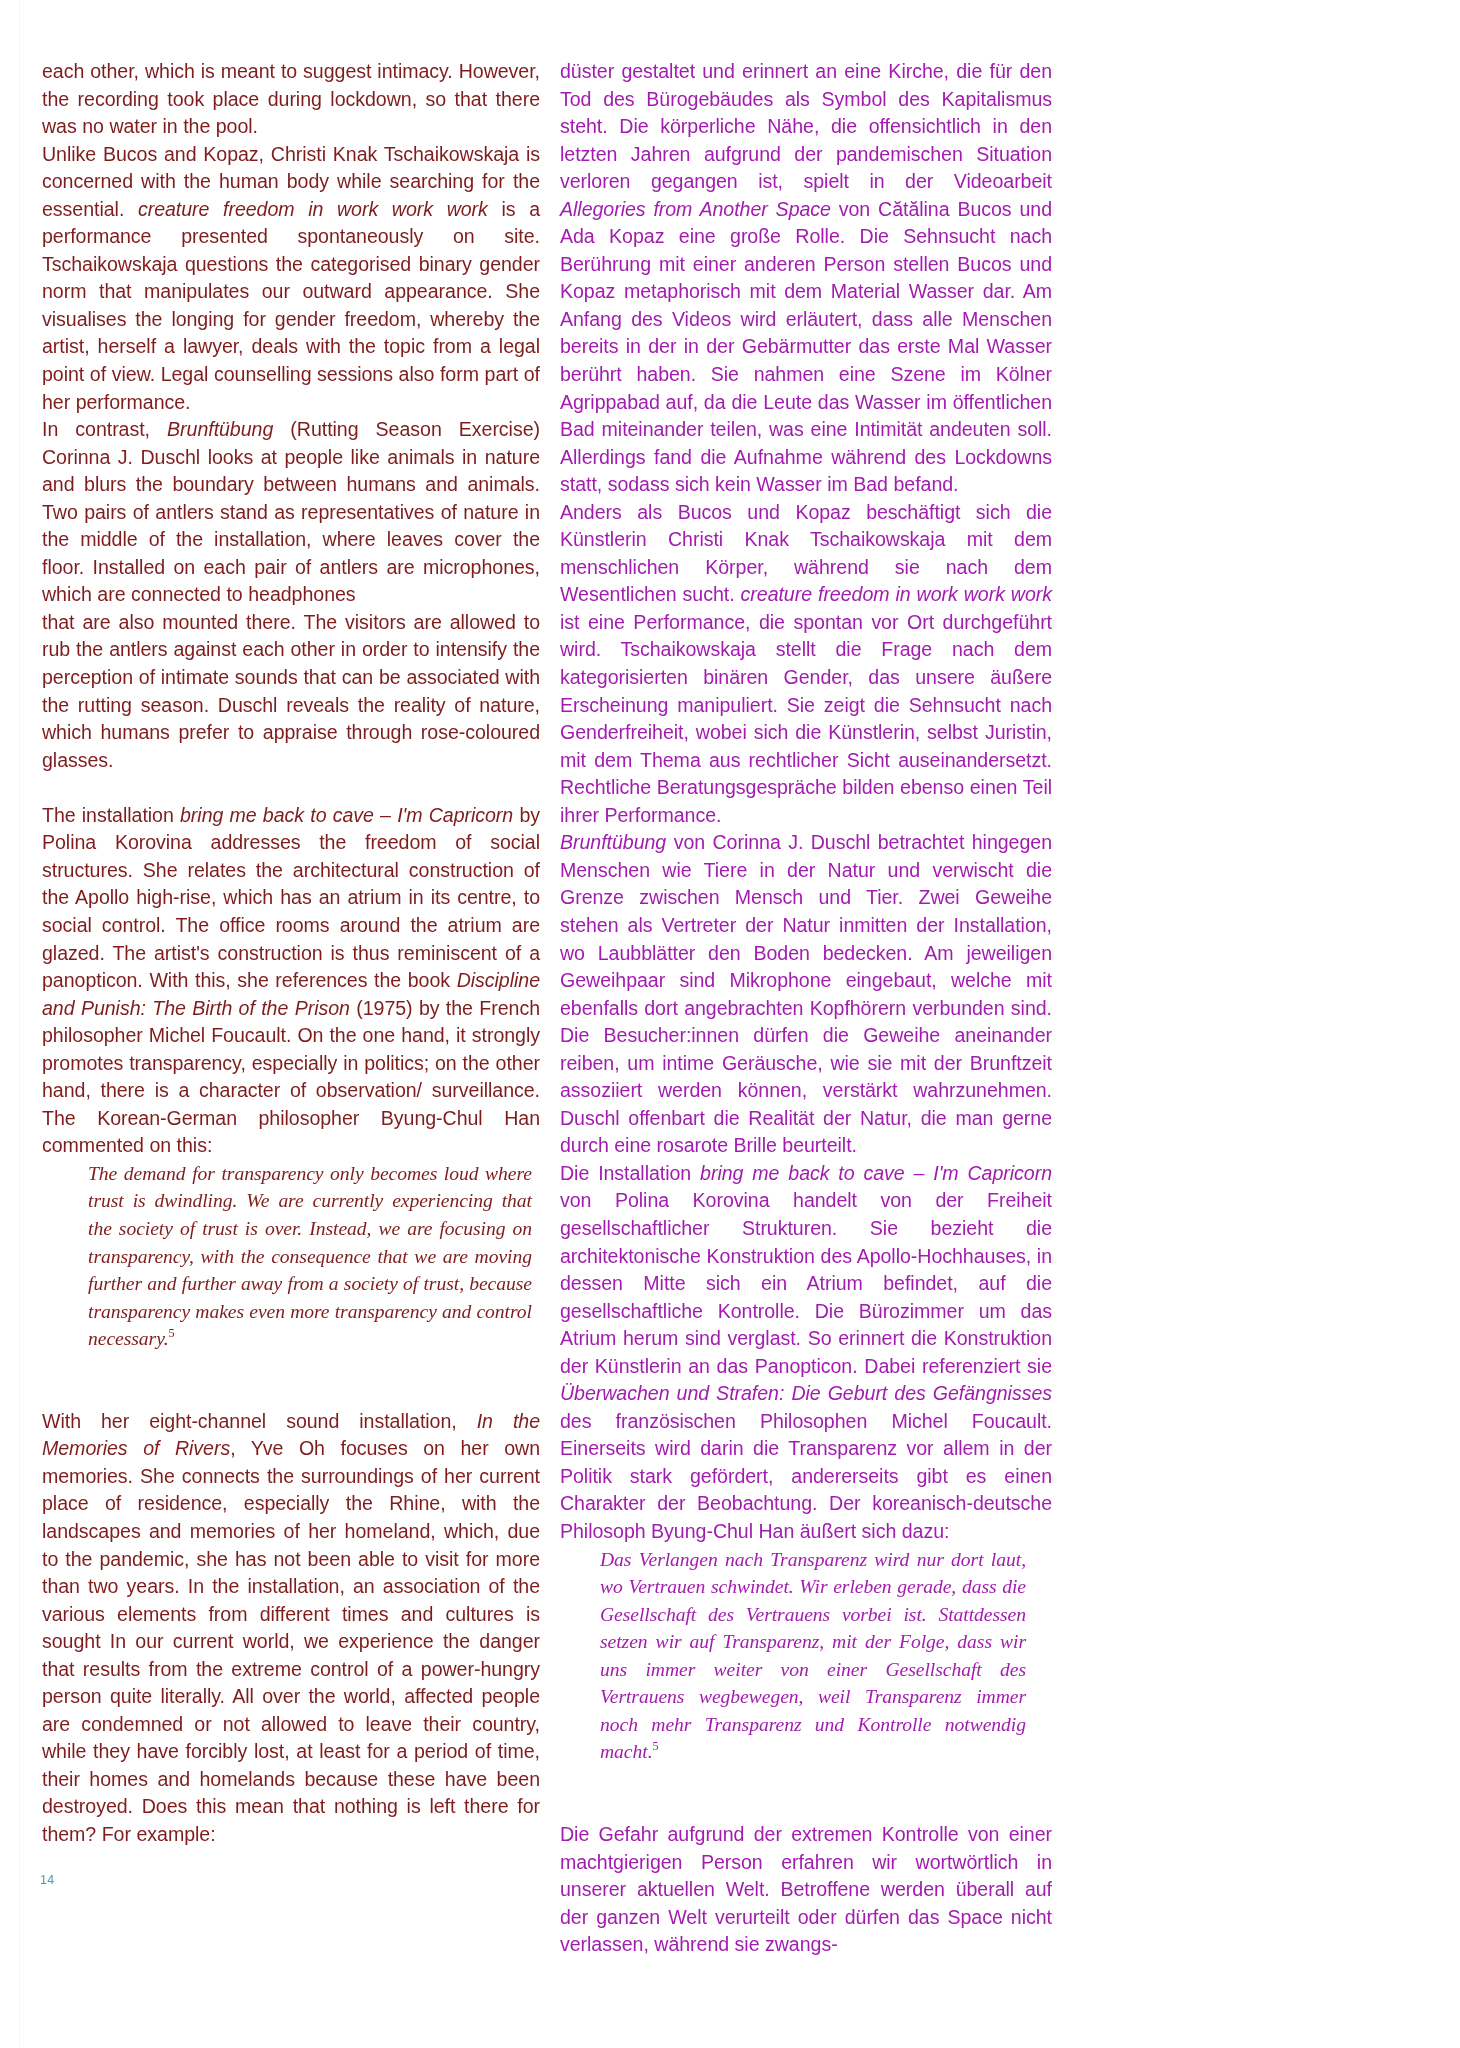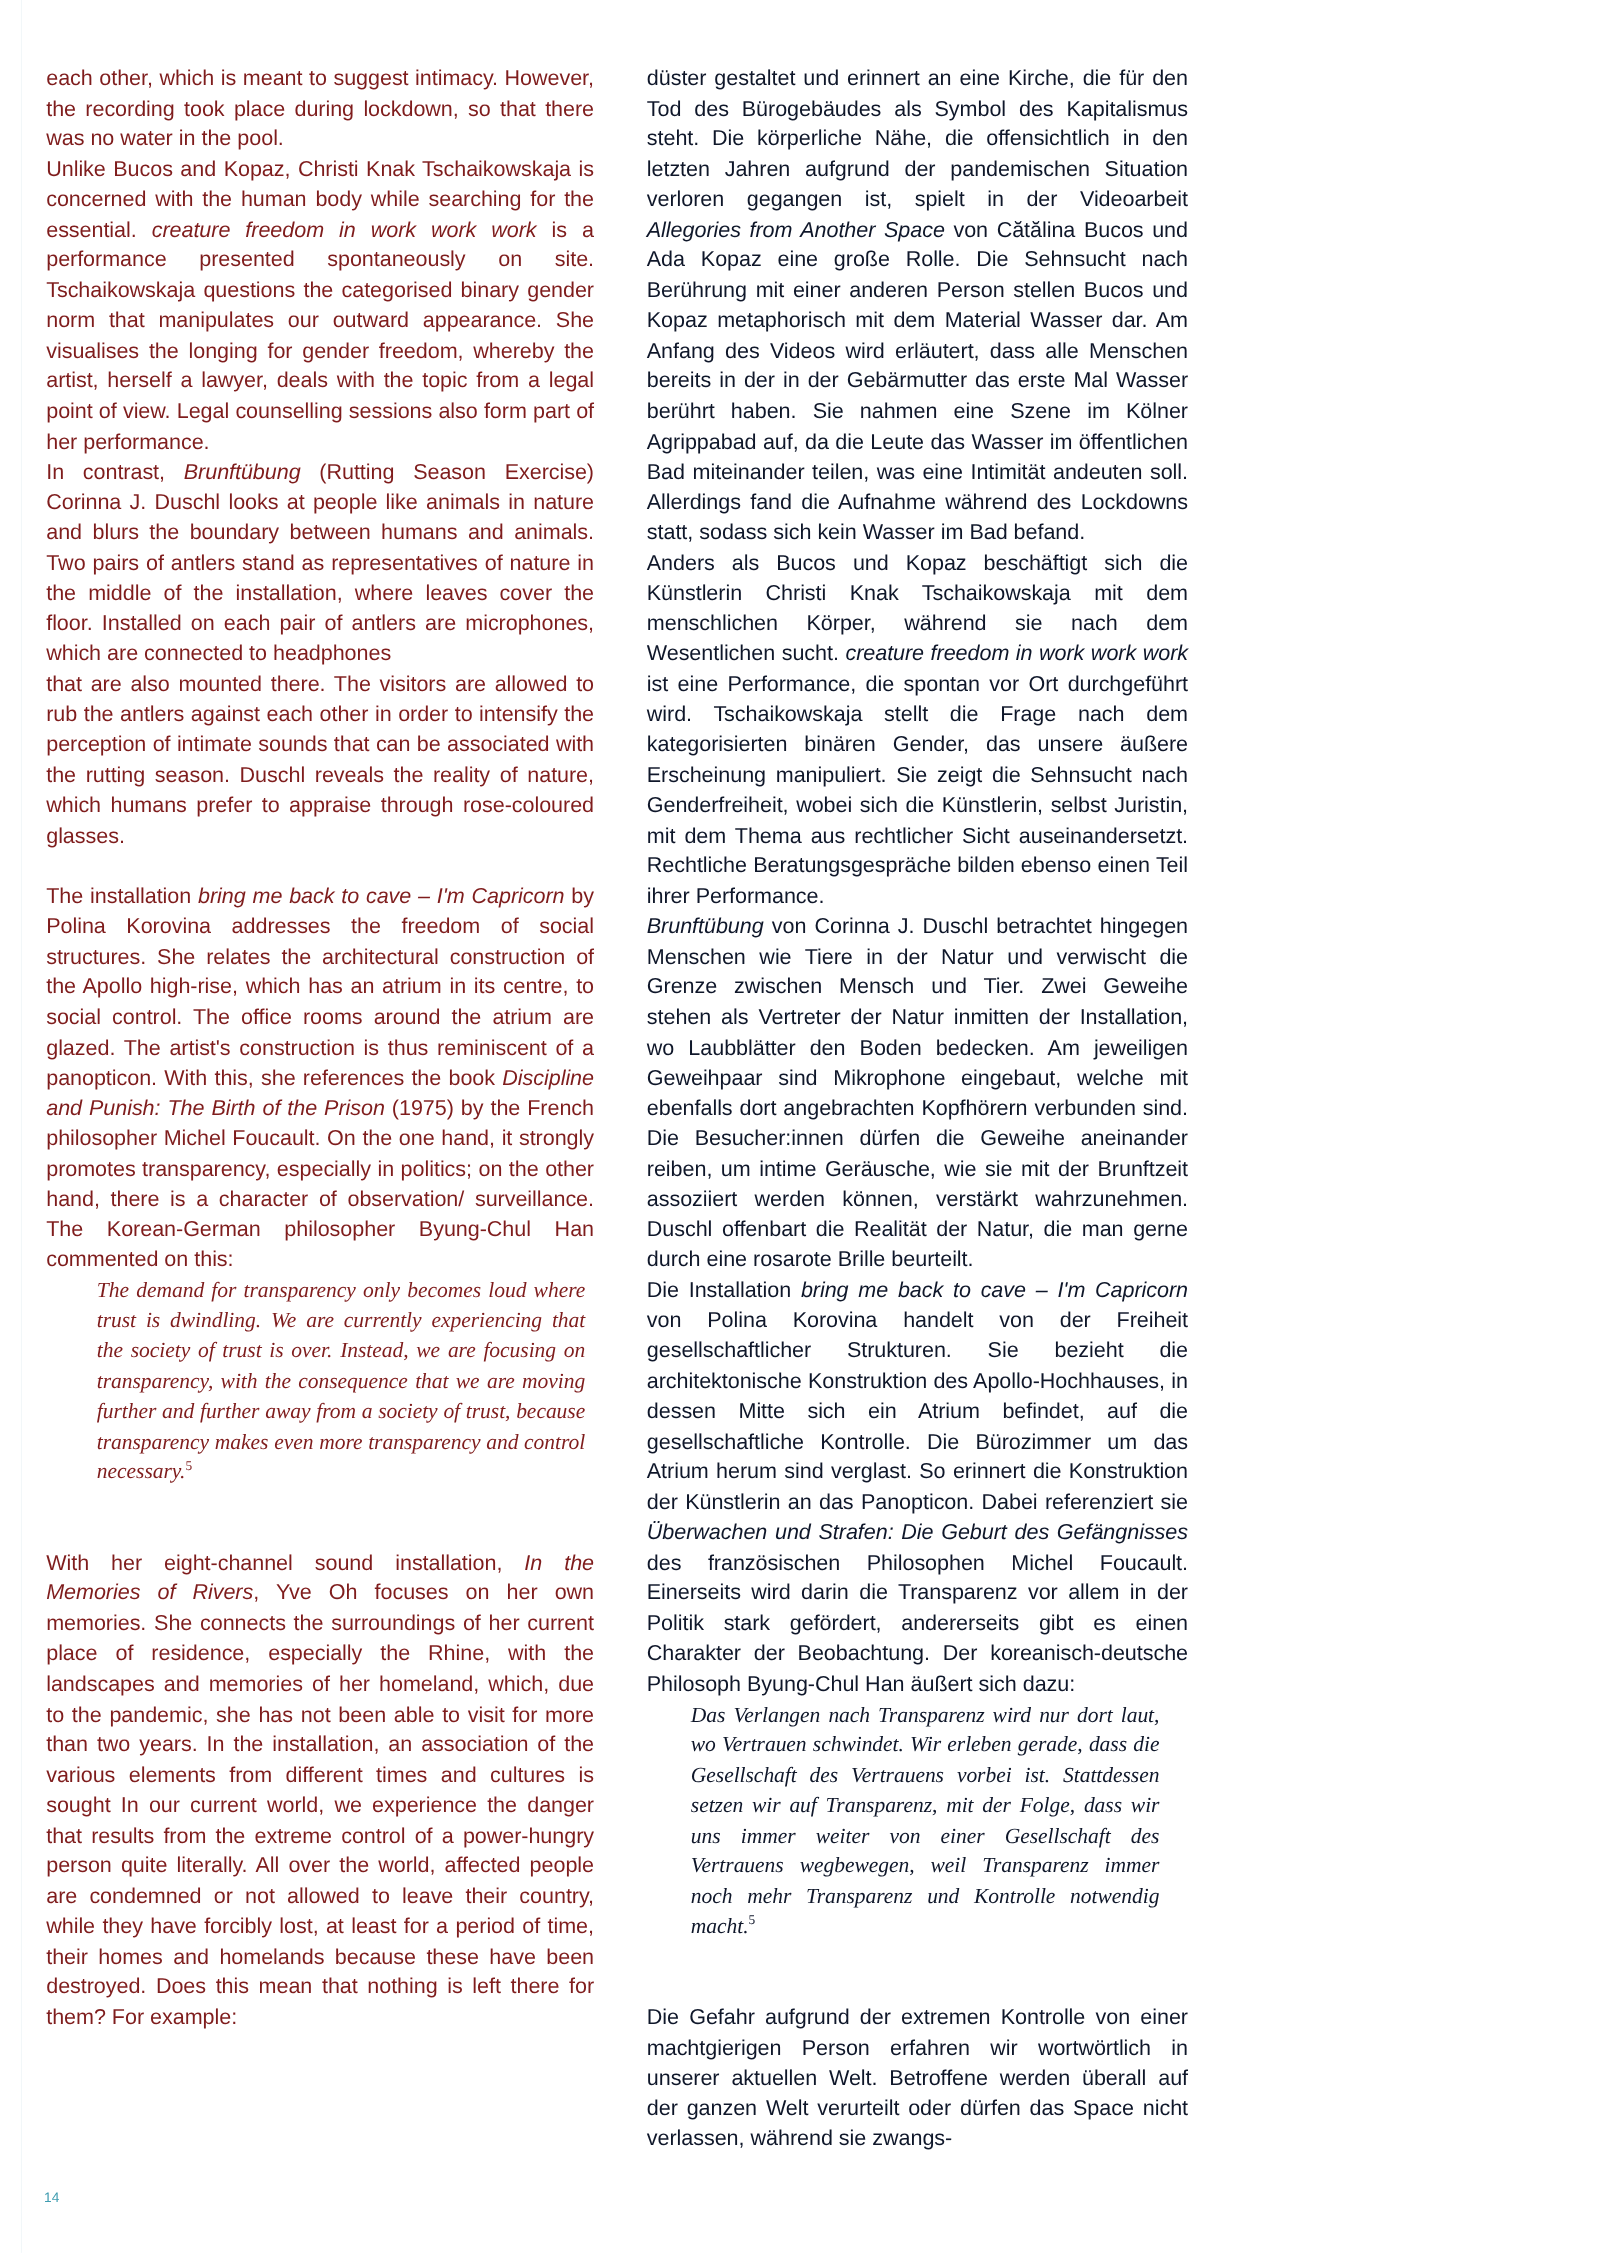--- a/index.html
+++ b/index.html
@@ -29,23 +29,23 @@
     line-height:27.55px;
     letter-spacing:-0.05px;
     word-spacing:0.1px;
     hyphens:none;
   }
   .col-left{
     left:42px;
     color:#7f1d1d;
   }
   .col-right{
-    left:588px;
+    left:560px;
     width:492px;
-    color:#0f172a;
+    color:#a21caf;
   }
   .col p{margin:0;}
   .col p.gap{margin-top:27.55px;}
   .col em{font-style:italic;}
   .quote{
     margin-top:27.55px;
     margin-bottom:0;
     padding-left:46px;
     padding-right:8px;
     font-style:italic;
@@ -55,21 +55,21 @@
   .col-right .quote{padding-left:40px;padding-right:26px;}
   sup{
     font-size:0.62em;
     vertical-align:super;
     line-height:0;
     font-style:normal;
   }
   .folio{
     position:absolute;
     left:40px;
-    top:1991px;
+    top:1873px;
     font-size:12.5px;
     color:#3f9cb0;
     letter-spacing:0.2px;
   }
   .spacer-sm{display:block;height:27.55px;}
 </style>
 </head>
 <body>
 
 <div class="page">

